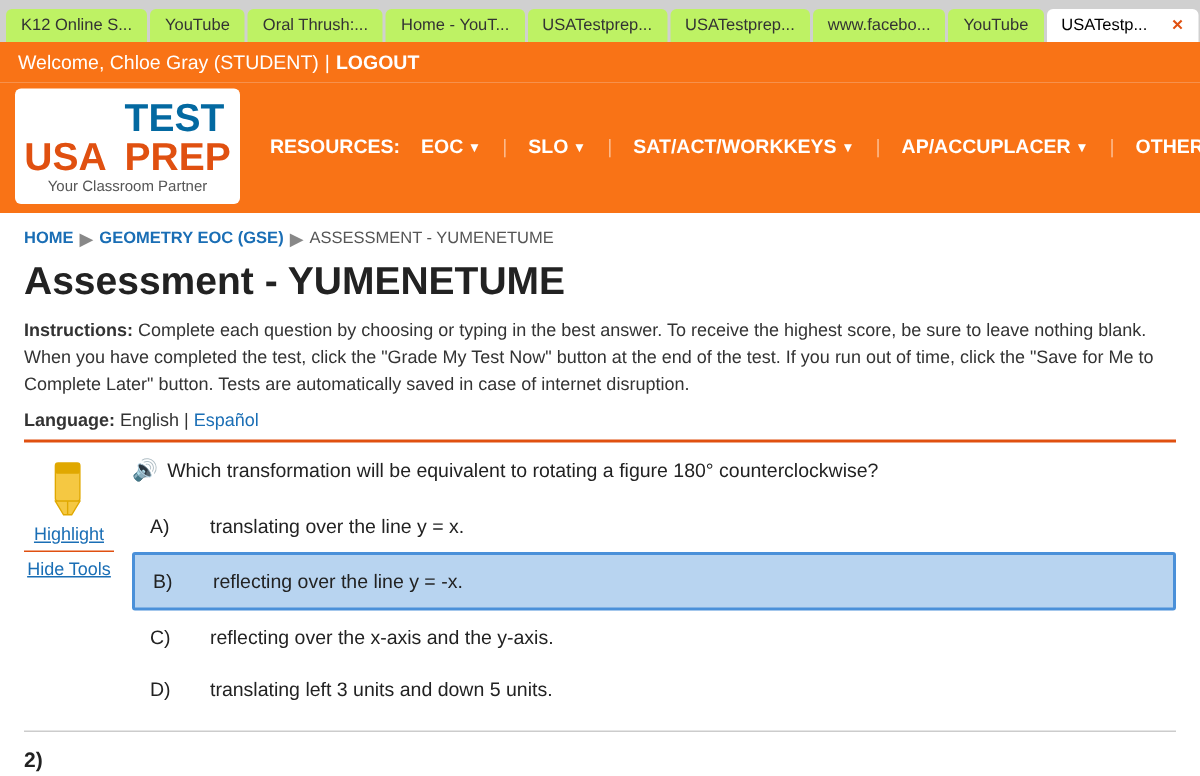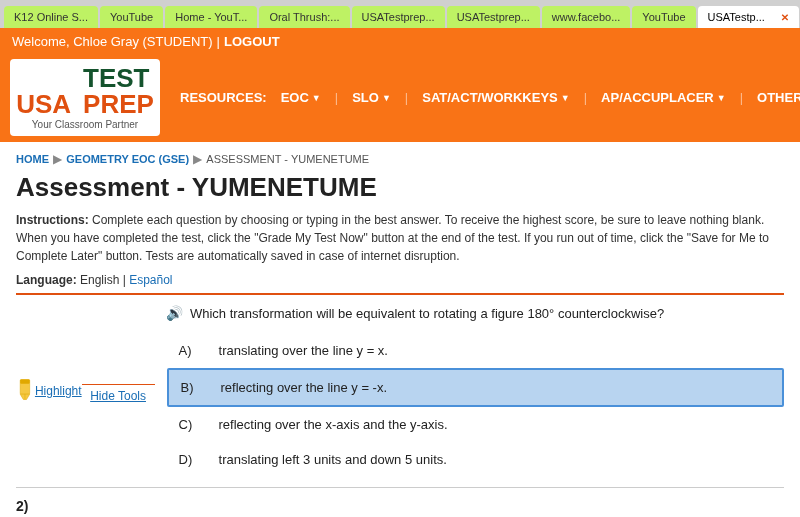--- a/index.html
+++ b/index.html
@@ -79,21 +79,21 @@
     }
     .logo-usa {
       font-size: 26px;
       font-weight: 900;
       color: #e05010;
       line-height: 1;
     }
     .logo-test {
       font-size: 26px;
       font-weight: 900;
-      color: #14532d;
+      color: #0369a1;
       line-height: 1;
     }
     .logo-prep {
       font-size: 26px;
       font-weight: 900;
       color: #e05010;
       line-height: 1;
     }
     .logo-row {
       display: flex;
@@ -174,20 +174,21 @@
     .language-bar a { color: #1a6eb5; text-decoration: none; }
 
     
     .question-area {
       display: flex;
       gap: 12px;
       margin-bottom: 8px;
     }
     .tools-panel {
       display: flex;
+      flex-direction: column;
       align-items: center;
       min-width: 60px;
     }
     .highlight-icon {
       width: 36px;
       height: 40px;
       margin-bottom: 4px;
     }
     .highlight-link {
       font-size: 12px;
@@ -256,22 +257,22 @@
       border-top: 1px solid #ccc;
       margin: 10px 0;
     }
   </style>
 </head>
 <body>
 
 <div class="browser-tabs">
   <div class="browser-tab">K12 Online S...</div>
   <div class="browser-tab">YouTube</div>
+  <div class="browser-tab">Oral Thrush:...</div>
   <div class="browser-tab">Home - YouT...</div>
-  <div class="browser-tab">Oral Thrush:...</div>
   <div class="browser-tab">USATestprep...</div>
   <div class="browser-tab">USATestprep...</div>
   <div class="browser-tab">www.facebo...</div>
   <div class="browser-tab">YouTube</div>
   <div class="browser-tab active">
     <span>USATestp...</span>
     <span class="close-x">✕</span>
   </div>
 </div>
 

